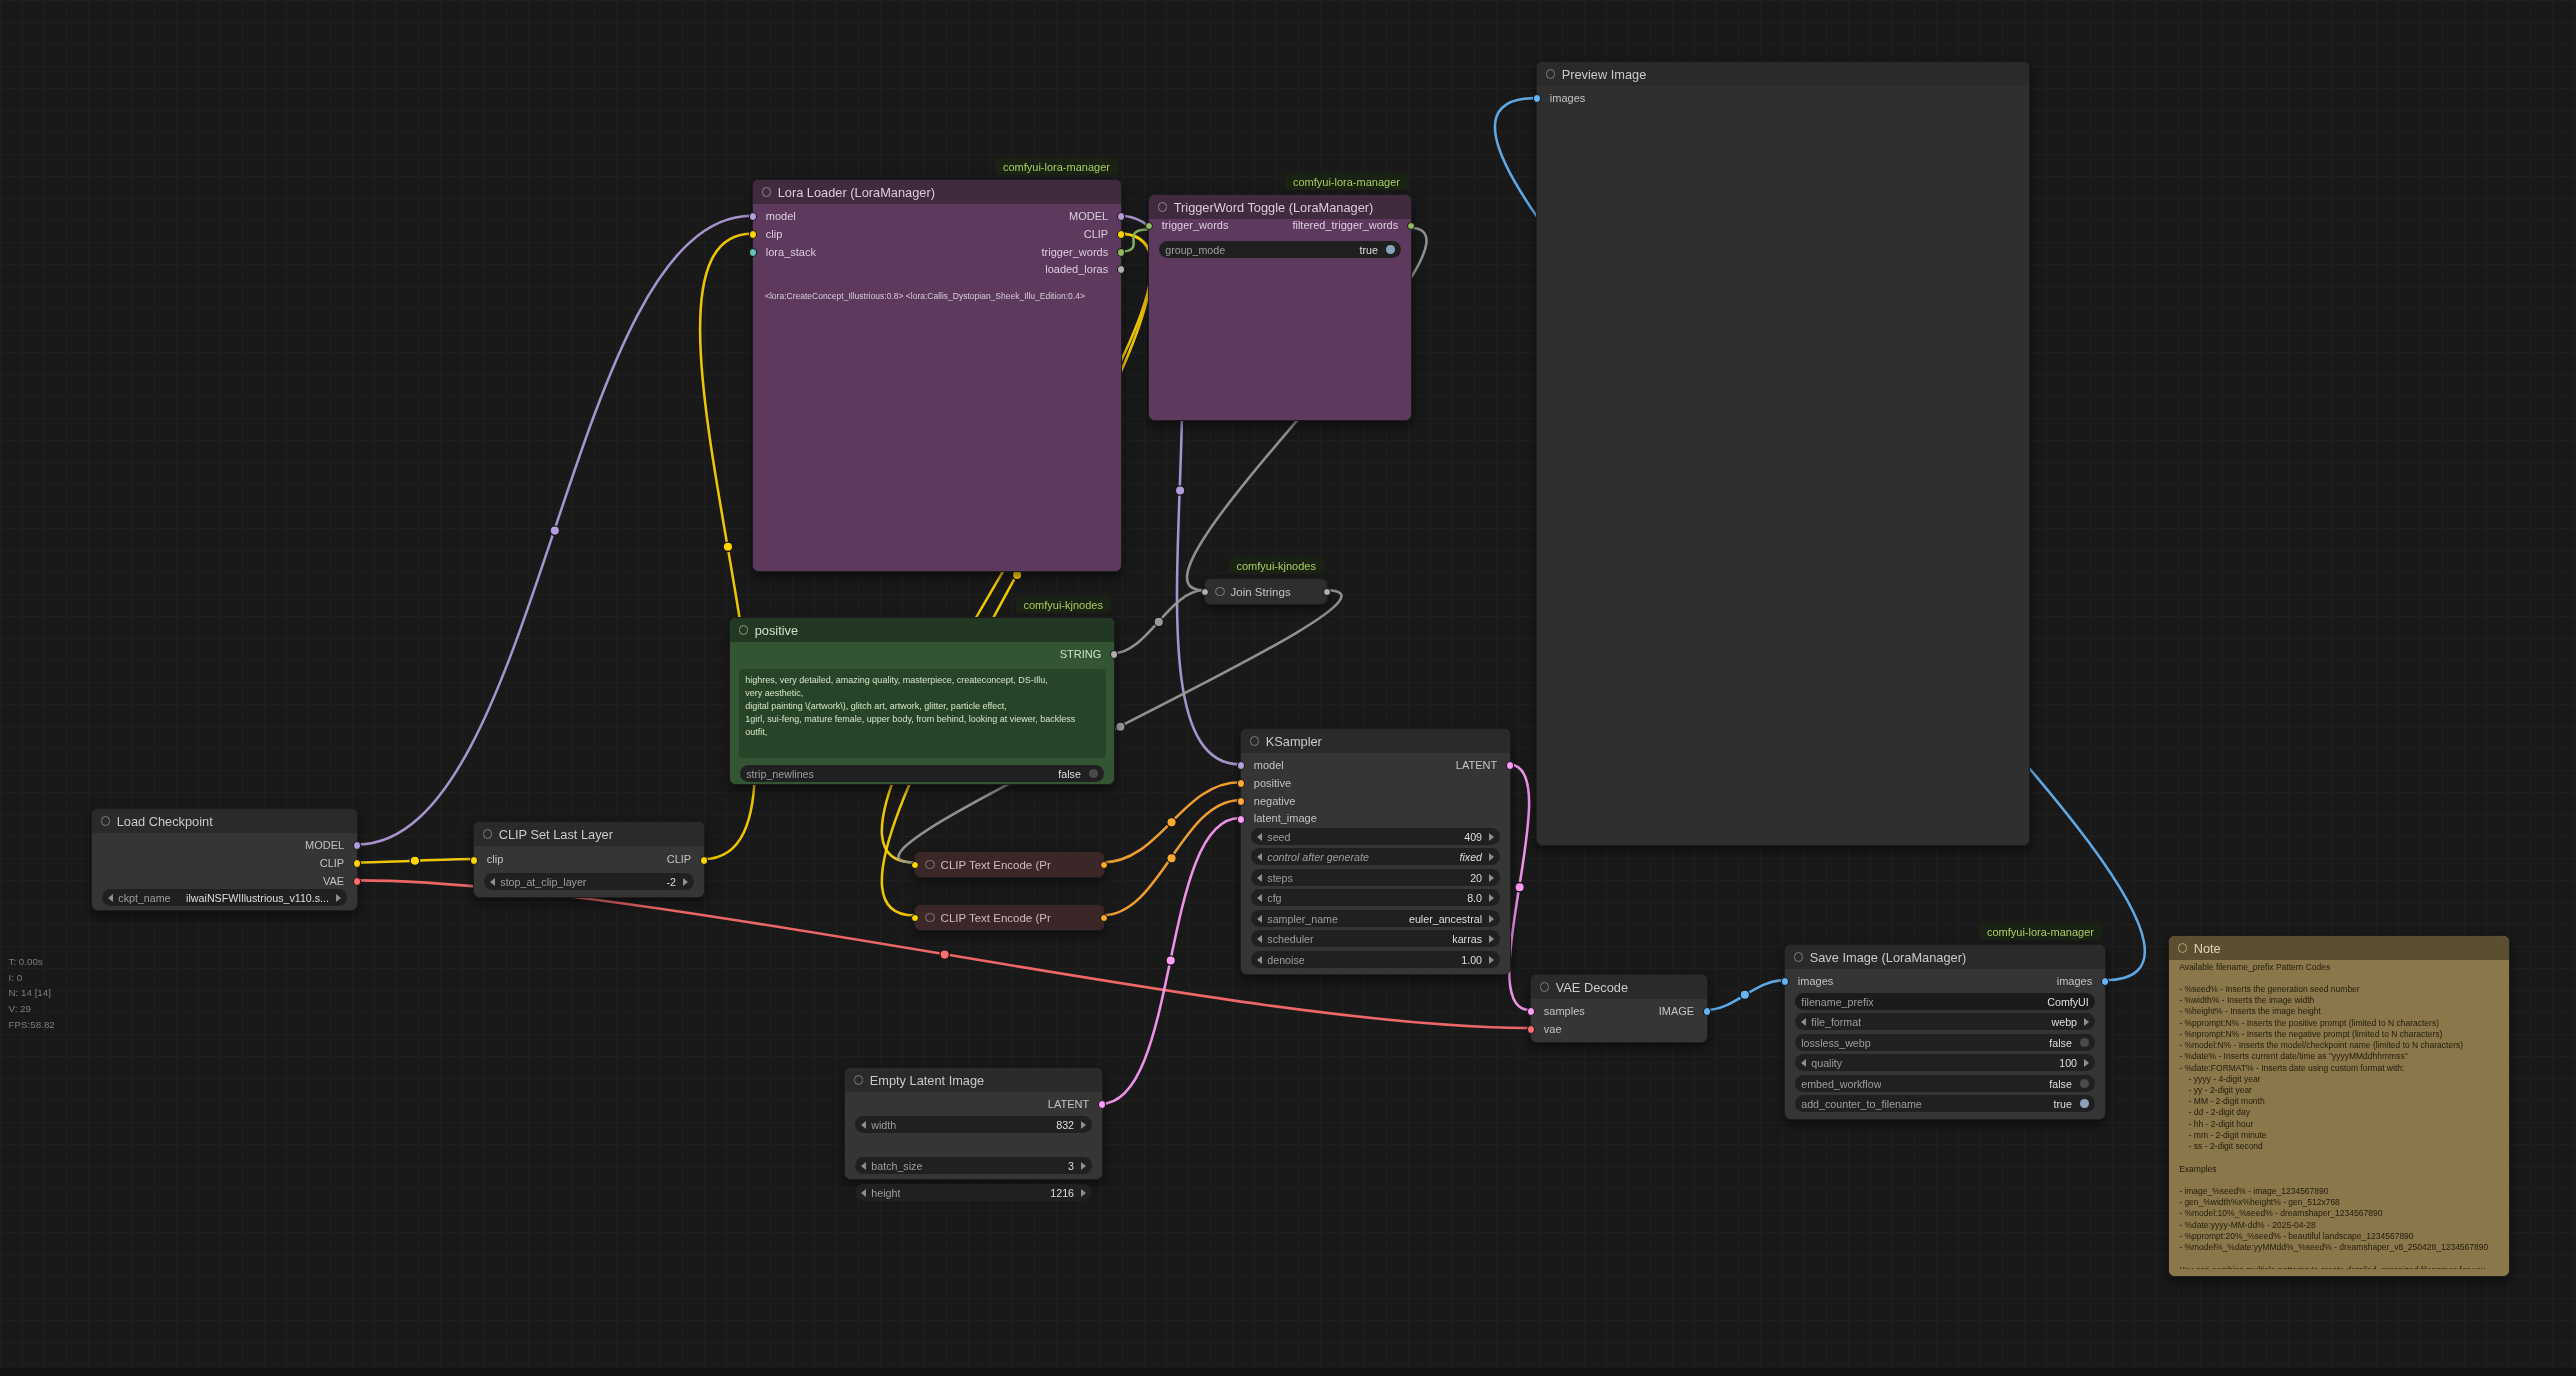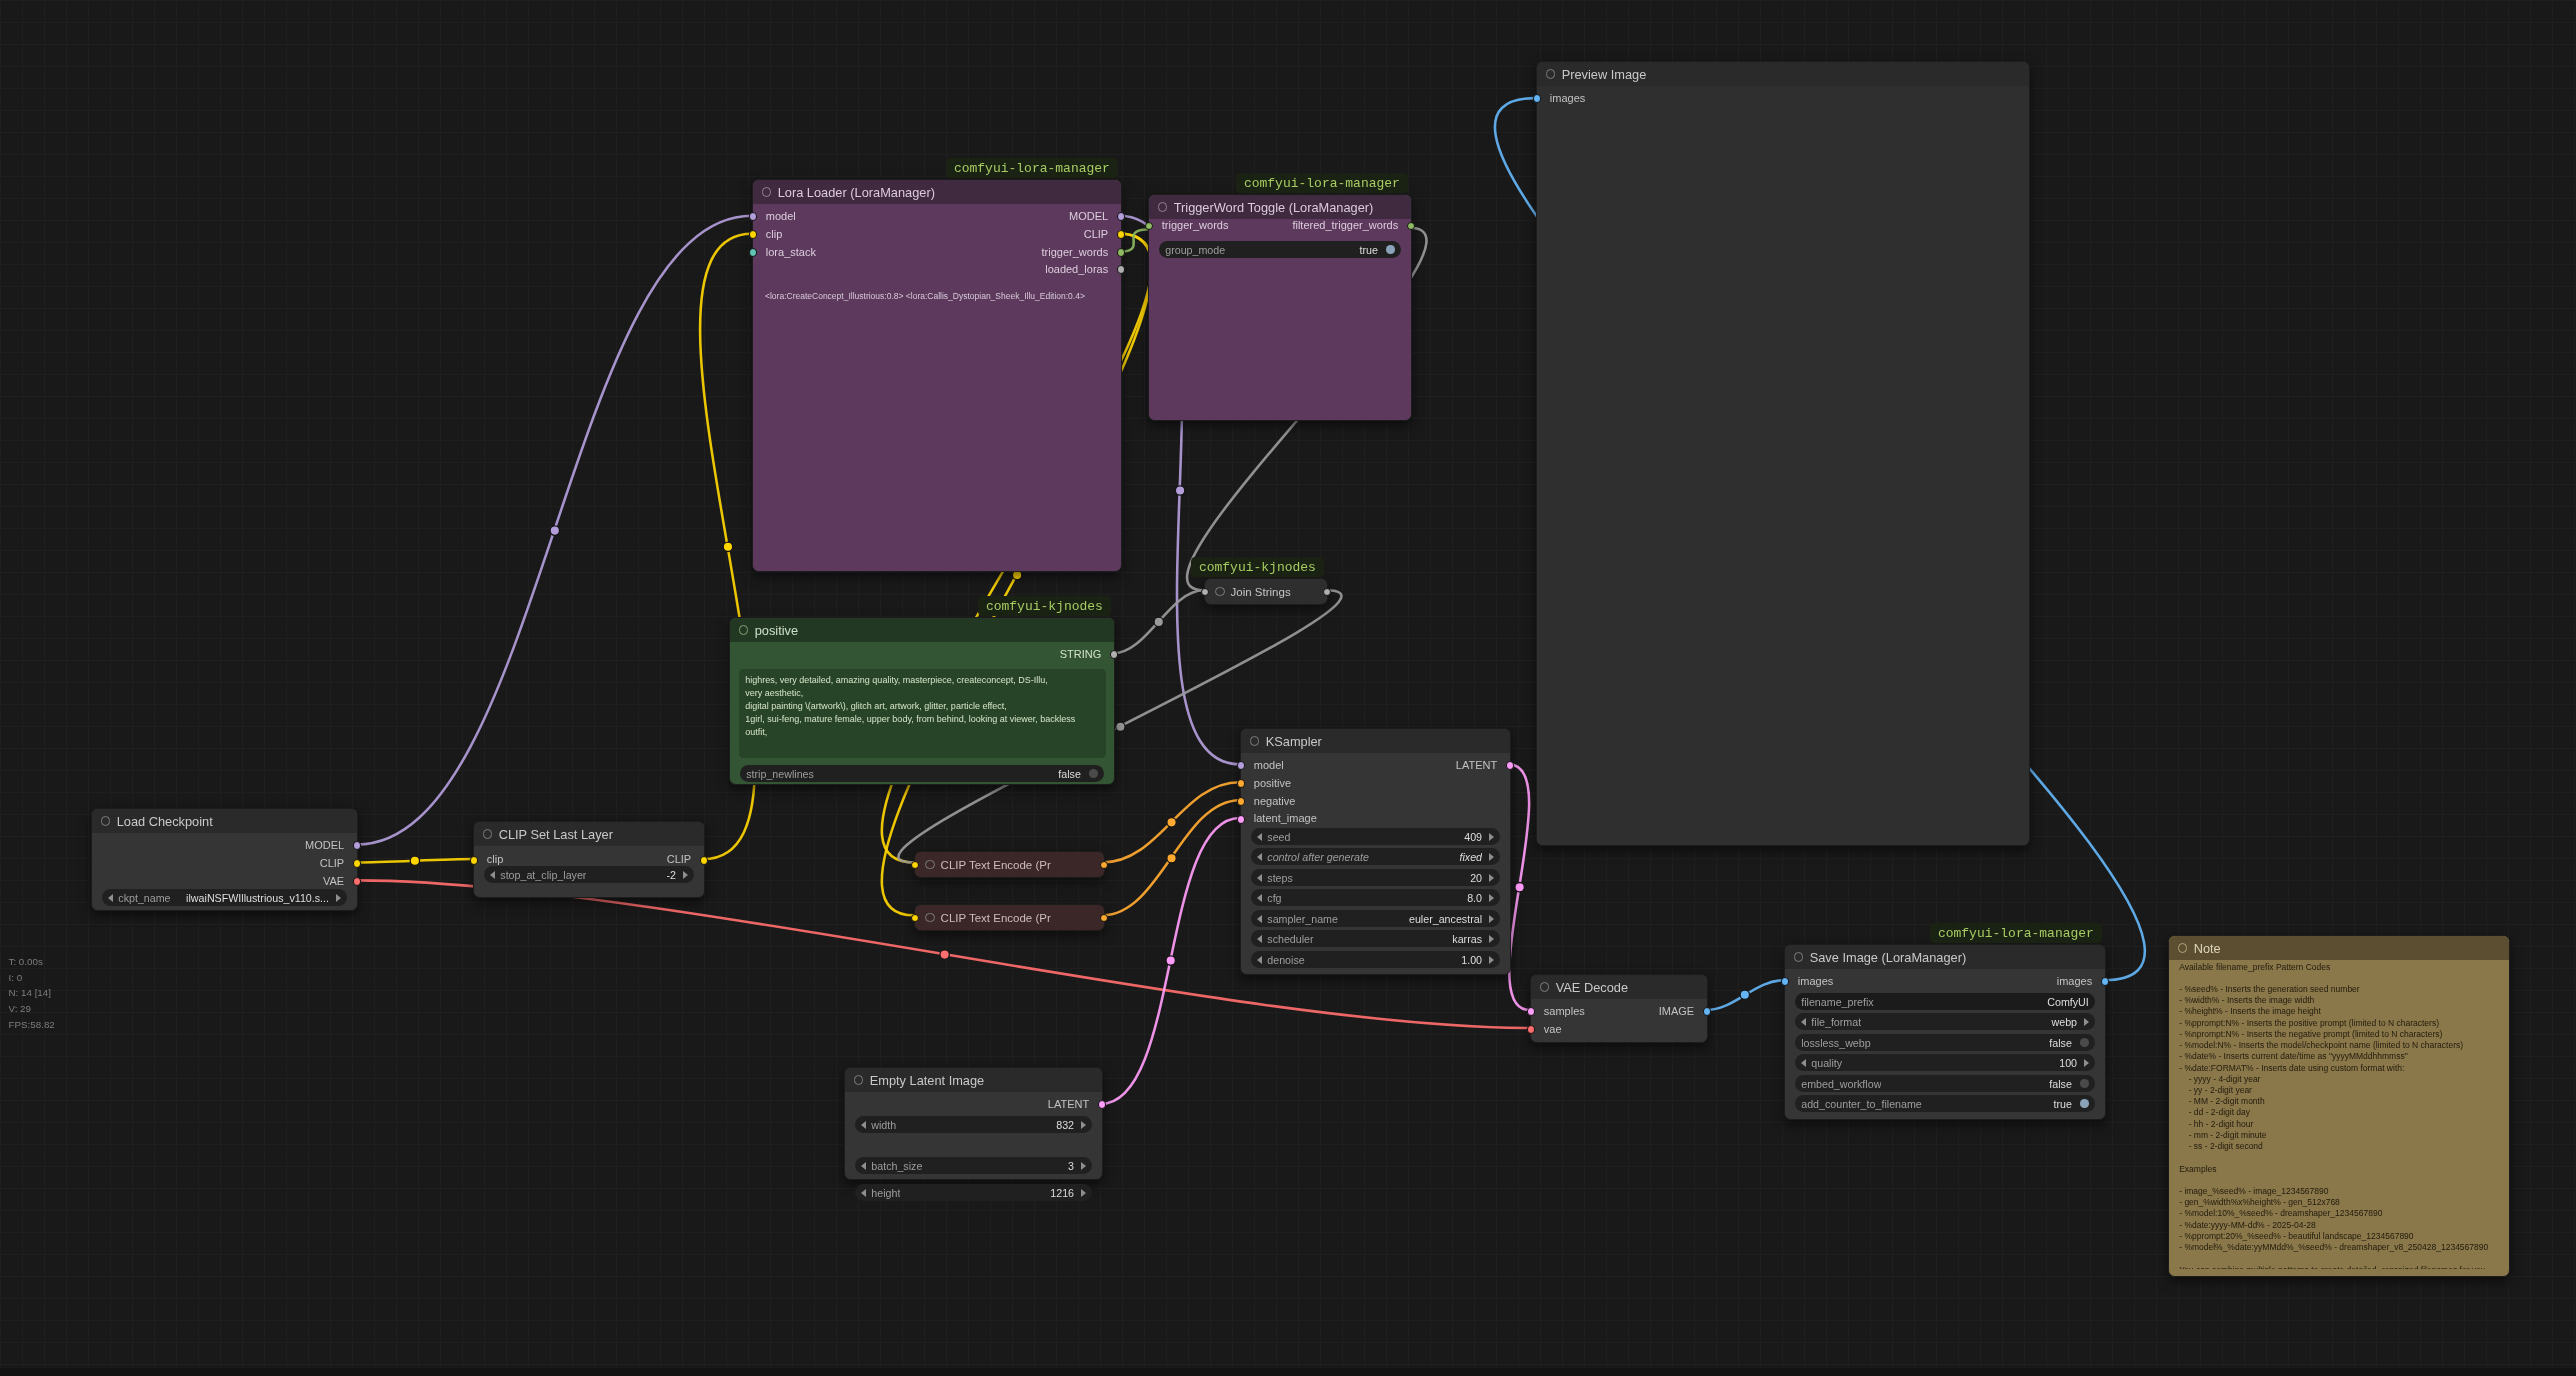--- a/index.html
+++ b/index.html
@@ -54,21 +54,21 @@
           display:flex;align-items:center;gap:5.1px;padding:0 6px;font-size:10.7px;box-sizing:border-box;}
   .wlabel{color:#9d9d9d;white-space:nowrap;overflow:hidden;}
   .wvalue{margin-left:auto;color:#dedede;white-space:nowrap;overflow:hidden;text-overflow:ellipsis;max-width:62%;}
   .warr{width:0;height:0;border-top:4.3px solid transparent;border-bottom:4.3px solid transparent;flex:0 0 auto;}
   .warr.l{border-right:5.1px solid #8f8f8f;}
   .warr.r{border-left:5.1px solid #8f8f8f;margin-left:1.7px;}
   .tdot{width:8.5px;height:8.5px;border-radius:50%;background:#4a4a4a;flex:0 0 auto;margin-left:3.4px;}
   .tdot.on{background:#8aa3b8;}
 
   .badge{position:absolute;top:-22px;right:3.4px;background:#1a2313;color:#a7cc62;
-         font-size:13px;padding:2.6px 7.7px;border-radius:4.3px;white-space:nowrap;z-index:2;font-family:Liberation Mono, monospace;}
+         font-size:11px;padding:2.6px 7.7px;border-radius:4.3px;white-space:nowrap;z-index:2;}
 
   .lora-text{position:absolute;left:12px;right:8.5px;font-size:8.5px;color:#d8cbd8;white-space:nowrap;overflow:hidden;}
   .prompt-text{position:absolute;left:8.5px;right:8.5px;background:rgba(0,0,0,.2);border-radius:4.3px;
                padding:5.1px 6.8px;font-size:9px;line-height:1.45;color:#d6e4c8;white-space:pre-wrap;
                overflow:hidden;box-sizing:border-box;}
   .note-text{position:absolute;top:25.6px;left:10.2px;right:8.5px;bottom:6.8px;font-size:8.5px;line-height:1.32;
              color:#221c0d;white-space:pre-wrap;overflow:hidden;}
   .preview-body{position:absolute;top:24px;left:0;right:0;bottom:0;background:#2f2f2f;border-radius:0 0 6px 6px;}
 
   .stats{position:absolute;left:8.5px;top:954px;z-index:2;color:#7d7d7d;font-size:9.8px;line-height:1.6;}
@@ -144,21 +144,21 @@
 
   <div class="node" style="left:473px;top:821px;width:230px;height:75px;">
     <div class="ntitle">
       <span class="tcircle"></span>
       <span>CLIP Set Last Layer</span>
     </div>
     <span class="slot in" style="top:32px;">clip</span>
     <span class="slot out" style="top:32px;">CLIP</span>
     <span class="dot in c-clip" style="top:34px;"></span>
     <span class="dot out c-clip" style="top:34px;"></span>
-    <div class="widget" style="top:44px;">
+    <div class="widget" style="top:51px;">
       <span class="warr l"></span>
       <span class="wlabel">stop_at_clip_layer</span>
       <span class="wvalue">-2</span>
       <span class="warr r"></span>
     </div>
   </div>
 
   <div class="node purple" style="left:752px;top:179px;width:368px;height:391px;">
     <div class="badge">comfyui-lora-manager</div>
     <div class="ntitle">

